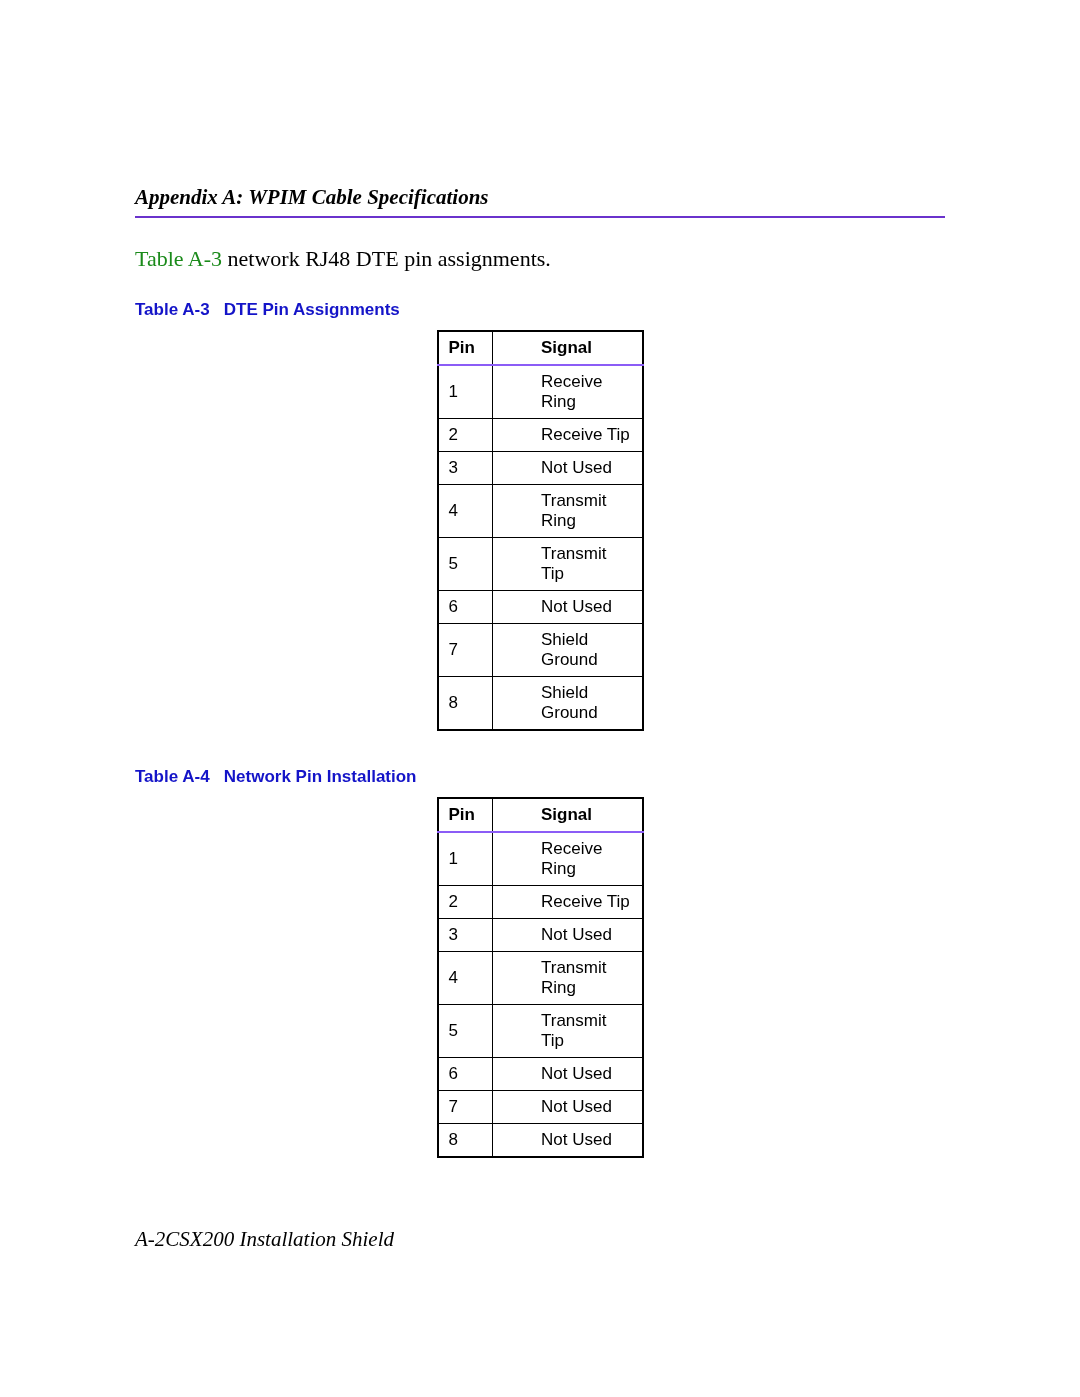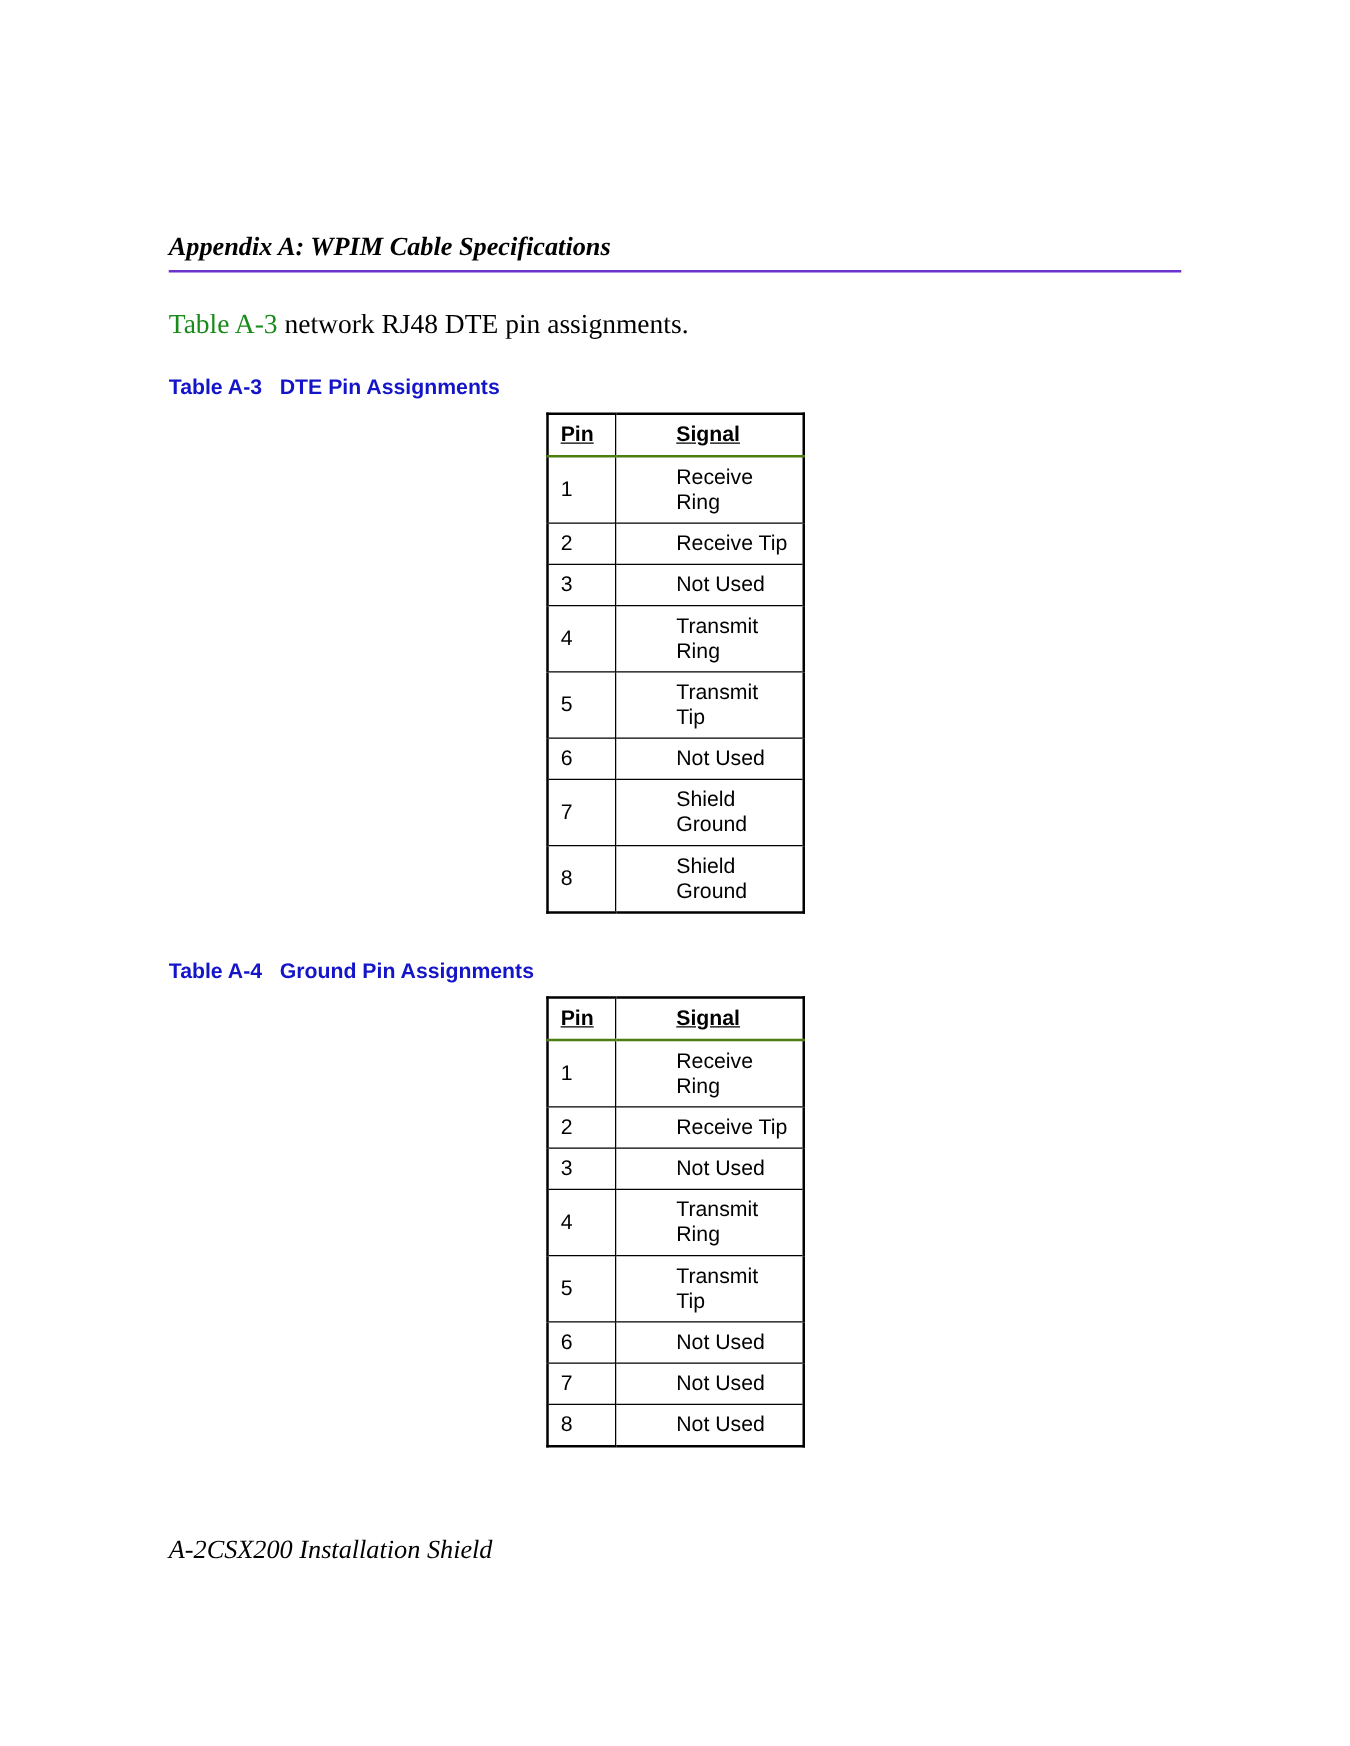--- a/index.html
+++ b/index.html
@@ -6,21 +6,21 @@
     html, body { width: 1080px; height: 1397px; background: #ffffff; font-family: "Times New Roman", Times, serif; color: #000; }
     .page { position: relative; width: 1080px; height: 1397px; padding: 185px 135px 0 135px; }
     .header-line { font-style: italic; font-weight: bold; font-size: 21px; font-family: "Times New Roman", Times, serif; }
     .purple-rule { height: 2px; background: #6a33cc; margin-top: 6px; margin-bottom: 28px; }
     .body-text { font-size: 22px; font-family: "Times New Roman", Times, serif; margin-bottom: 28px; }
     .xref { color: #1a8a1a; }
     .table-caption { text-align: left; font-family: Arial, Helvetica, sans-serif; font-weight: bold; font-size: 17px; color: #1414c8; margin-bottom: 10px; }
     .table-wrap { display: flex; justify-content: center; margin-bottom: 36px; }
     table.pin { border-collapse: collapse; font-family: Arial, Helvetica, sans-serif; font-size: 17px; }
     table.pin th, table.pin td { border-top: 1px solid #000; border-bottom: 1px solid #000; padding: 6px 10px; text-align: left; }
-    table.pin th { font-weight: bold; border-top: 2px solid #000; border-bottom: 2px solid #4d7c0f; text-decoration: underline; }
+    table.pin th { font-weight: bold; border-top: 2px solid #000; border-bottom: 2px solid #8b5cf6; }
     table.pin tr:last-child td { border-bottom: 2px solid #000; }
     table.pin td.pin-col, table.pin th.pin-col { border-left: 2px solid #000; border-right: 1px solid #000; width: 55px; }
     table.pin td.sig-col, table.pin th.sig-col { border-right: 2px solid #000; width: 150px; padding-left: 48px; }
     .footer { position: absolute; left: 135px; right: 135px; bottom: 145px; display: flex; font-family: "Times New Roman", Times, serif; font-style: italic; font-size: 21px; }
   </style>
 </head>
 <body>
 
 <div class="page">
 
@@ -75,21 +75,21 @@
         <tr>
             <td class="pin-col">8</td>
             <td class="sig-col">Shield Ground</td>
           </tr>
       </tbody>
     </table>
   </div>
 
 
   <div class="table-caption">
-    <span>Table A-4</span>&nbsp;&nbsp;&nbsp;<span>Ground Pin Assignments</span>
+    <span>Table A-4</span>&nbsp;&nbsp;&nbsp;<span>Network Pin Installation</span>
   </div>
 
   <div class="table-wrap">
     <table class="pin">
       <thead>
         <tr>
           <th class="pin-col">Pin</th>
           <th class="sig-col">Signal</th>
         </tr>
       </thead>

